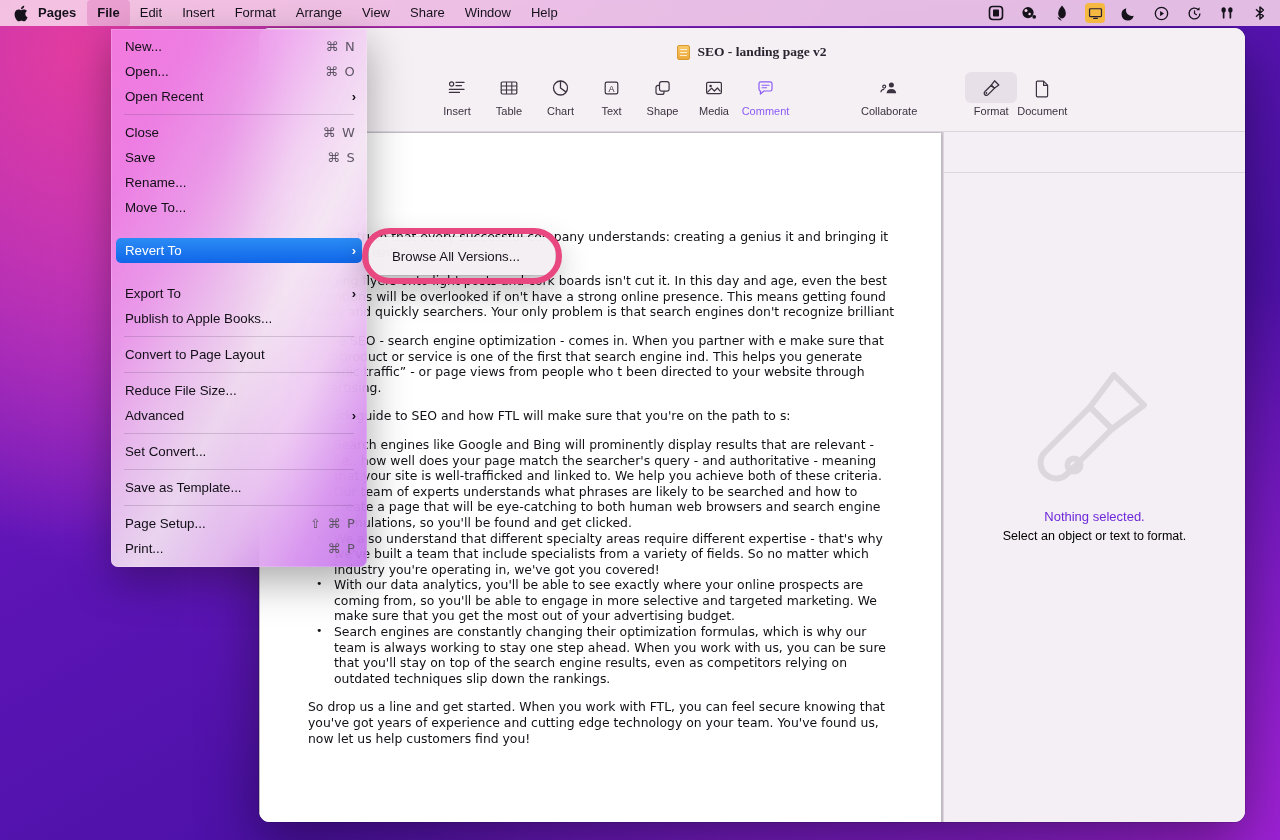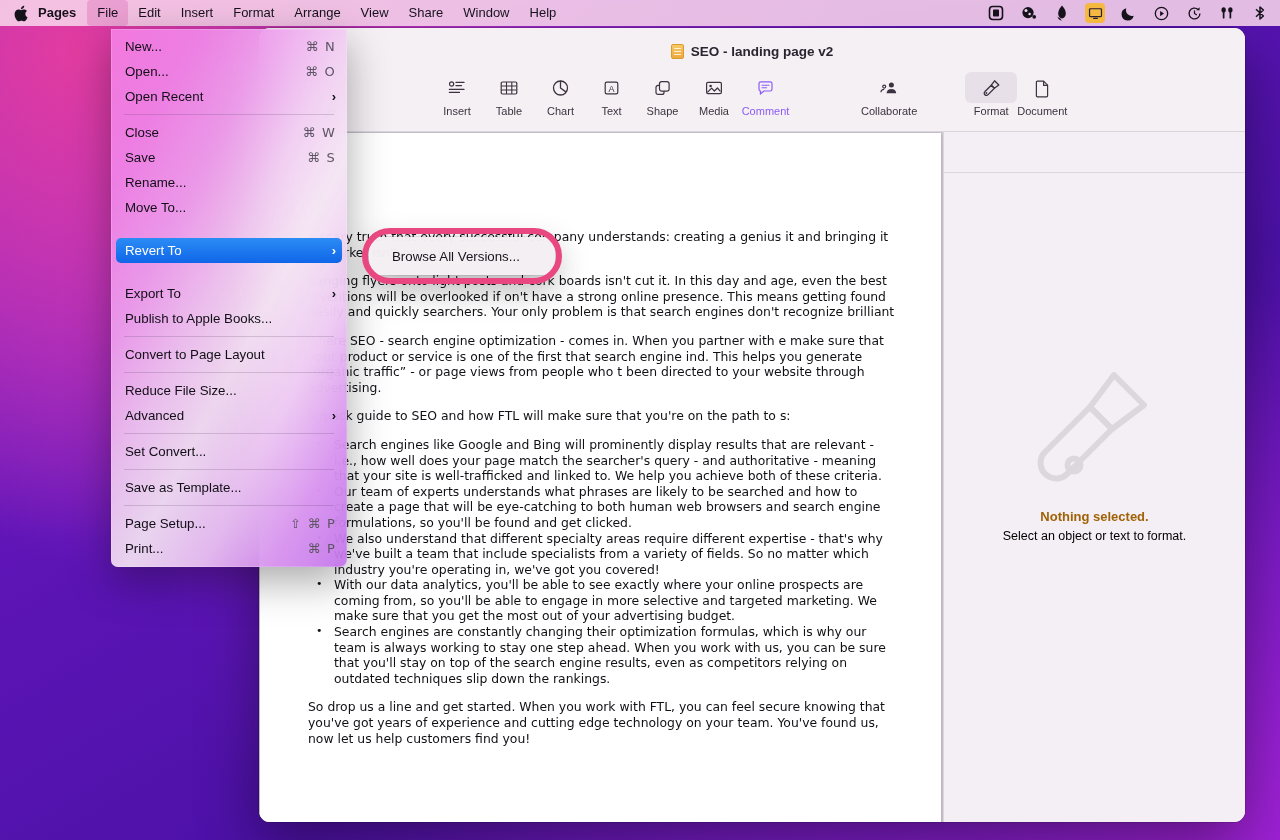--- a/index.html
+++ b/index.html
@@ -30,20 +30,21 @@
   .mb-left { display: flex; align-items: center; height: 26px; }
   .mb-item {
     font-size: 13px; color: #16121c;
     padding: 0 10px; height: 26px; line-height: 26px;
     white-space: nowrap;
   }
   .mb-item.bold { font-weight: bold; padding-left: 8px; padding-right: 11px; }
   .mb-item.active {
     background: rgba(228, 140, 200, 0.62);
     border-radius: 4px;
+    font-weight: bold;
   }
   .apple-logo {
     width: 30px; height: 26px;
     display: flex; align-items: center; justify-content: center;
     font-size: 16px; color: #16121c; padding-left: 10px;
   }
   .mb-right {
     margin-left: auto; display: flex; align-items: center;
     height: 26px; padding-right: 10px; gap: 13px;
   }
@@ -71,21 +72,21 @@
   #titlebar {
     height: 104px;
     background: #f5f0f4;
     border-bottom: 1px solid #dcd5dd;
     position: relative;
   }
   .doc-title {
     position: absolute; top: 16px; left: 0; width: 100%;
     text-align: center;
     font-size: 13.5px; font-weight: bold; color: #2a2430;
-    display: flex; align-items: center; justify-content: center; gap: 7px;
+    display: flex; align-items: center; justify-content: center; gap: 7px; font-family: Liberation Serif, serif;
   }
   .doc-icon {
     width: 13px; height: 15px;
     background: linear-gradient(#f8c96a, #eda93c);
     border-radius: 2px;
     border: 0.5px solid #d99a2e;
     position: relative;
   }
   .doc-icon::after {
     content: ''; position: absolute; left: 2px; right: 2px; top: 3px;
@@ -161,28 +162,28 @@
     position: relative;
   }
   .insp-topbar { height: 41px; border-bottom: 1px solid #ddd6de; }
   .insp-empty {
     position: absolute; top: 0; left: 0; width: 100%; height: 100%;
     display: flex; flex-direction: column;
     align-items: center; justify-content: center;
     padding-bottom: 46px;
   }
   .brush-icon { opacity: 0.12; margin-bottom: 22px; }
-  .insp-title { font-size: 13px; font-weight: bold; color: #a16207; }
+  .insp-title { font-size: 13px; font-weight: normal; color: #6d28d9; }
   .insp-sub { font-size: 12.5px; color: #000000; margin-top: 5px; }
 
   
   #filemenu {
     position: absolute;
     left: 111px; top: 29px;
-    width: 236px;
+    width: 256px;
     border-radius: 0 0 7px 7px;
     background:
       linear-gradient(118deg,
         rgba(244,126,226,0.93) 0%,
         rgba(239,132,231,0.92) 16%,
         rgba(238,163,238,0.90) 32%,
         rgba(241,205,242,0.90) 46%,
         rgba(244,228,243,0.92) 58%,
         rgba(238,200,243,0.91) 72%,
         rgba(214,142,238,0.91) 86%,

